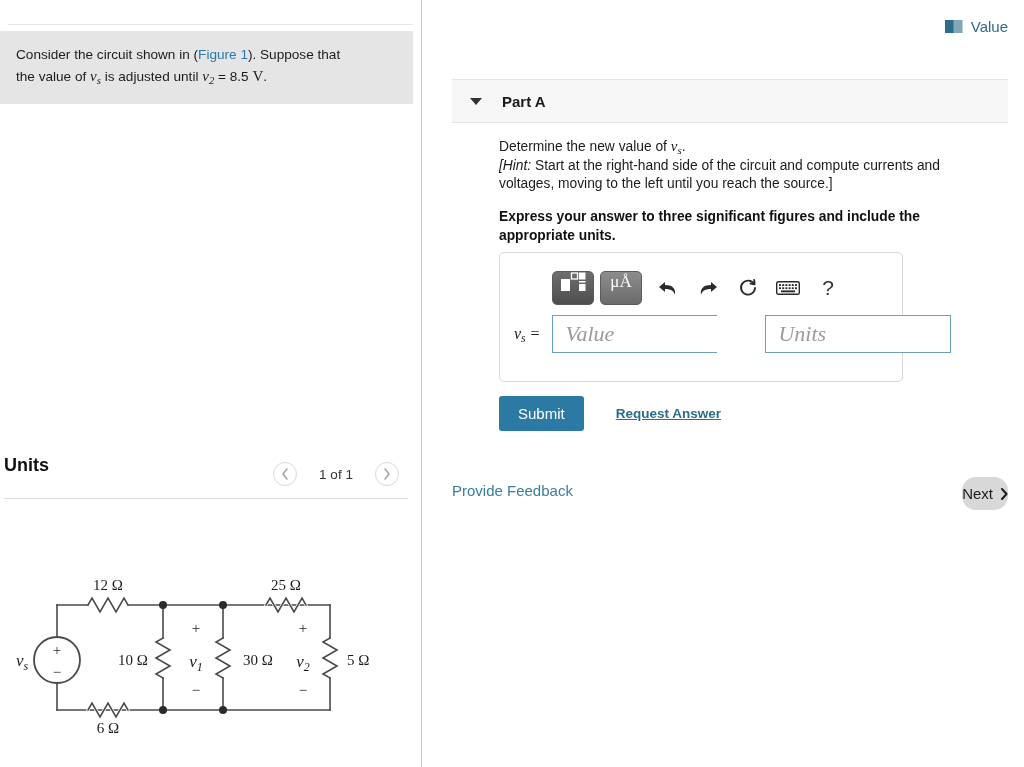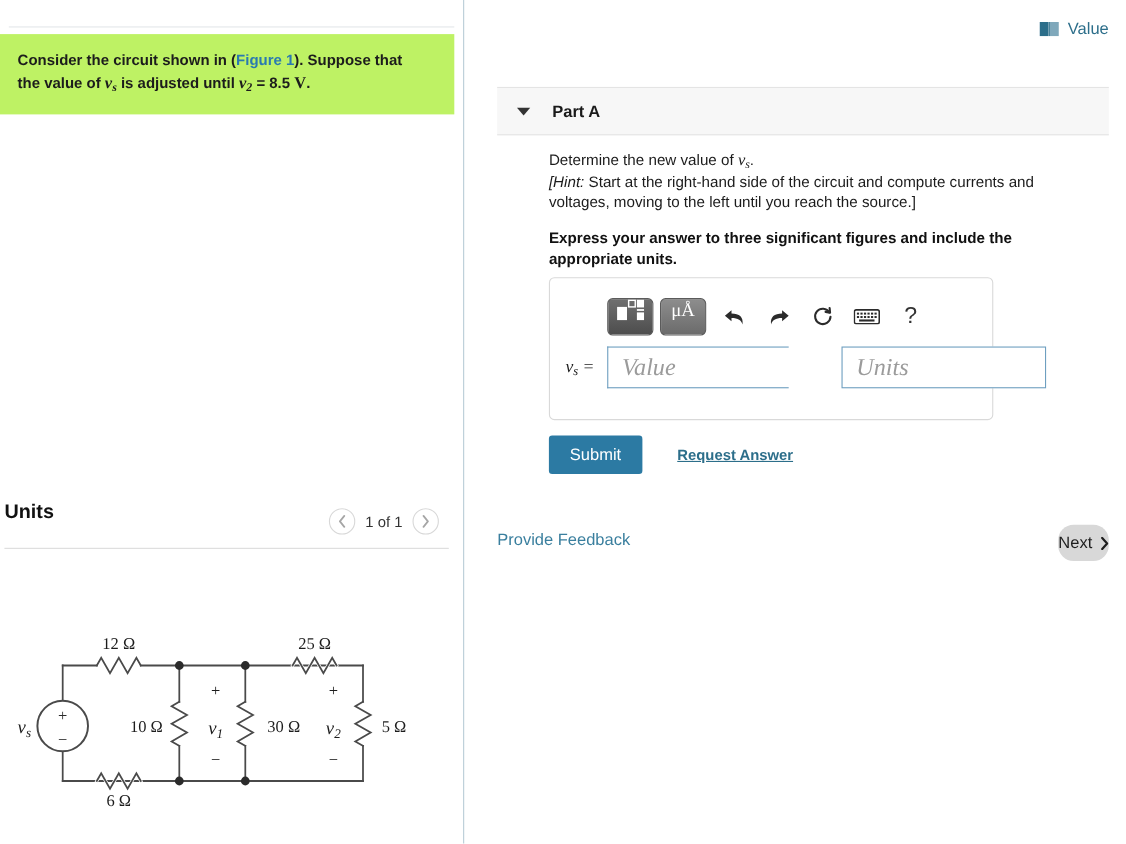--- a/index.html
+++ b/index.html
@@ -40,22 +40,21 @@
     height: 1px;
     background: #e3e7e9;
   }
   .problem-box {
     position: absolute;
     left: 0;
     top: 31px;
     width: 413px;
     padding: 14px 16px 16px 16px;
     box-sizing: border-box;
-    background: #bef264;
-    font-weight: bold;
+    background: #e5e5e5;
   }
   .problem-text {
     font-size: 13.6px;
     line-height: 1.5;
     color: #1c1c1c;
   }
   .figlink {
     color: #2a7ab0;
     cursor: pointer;
   }
@@ -90,21 +89,21 @@
     font-size: 18px;
     font-weight: bold;
     color: #111;
   }
   .fig-nav {
     position: absolute;
     right: 14px;
     top: 7px;
     display: flex;
     align-items: center;
-    gap: 9px;
+    gap: 22px;
   }
   .circ-btn {
     width: 24px;
     height: 24px;
     border-radius: 50%;
     border: 1px solid #d8d8d8;
     background: #fff;
     display: flex;
     align-items: center;
     justify-content: center;

